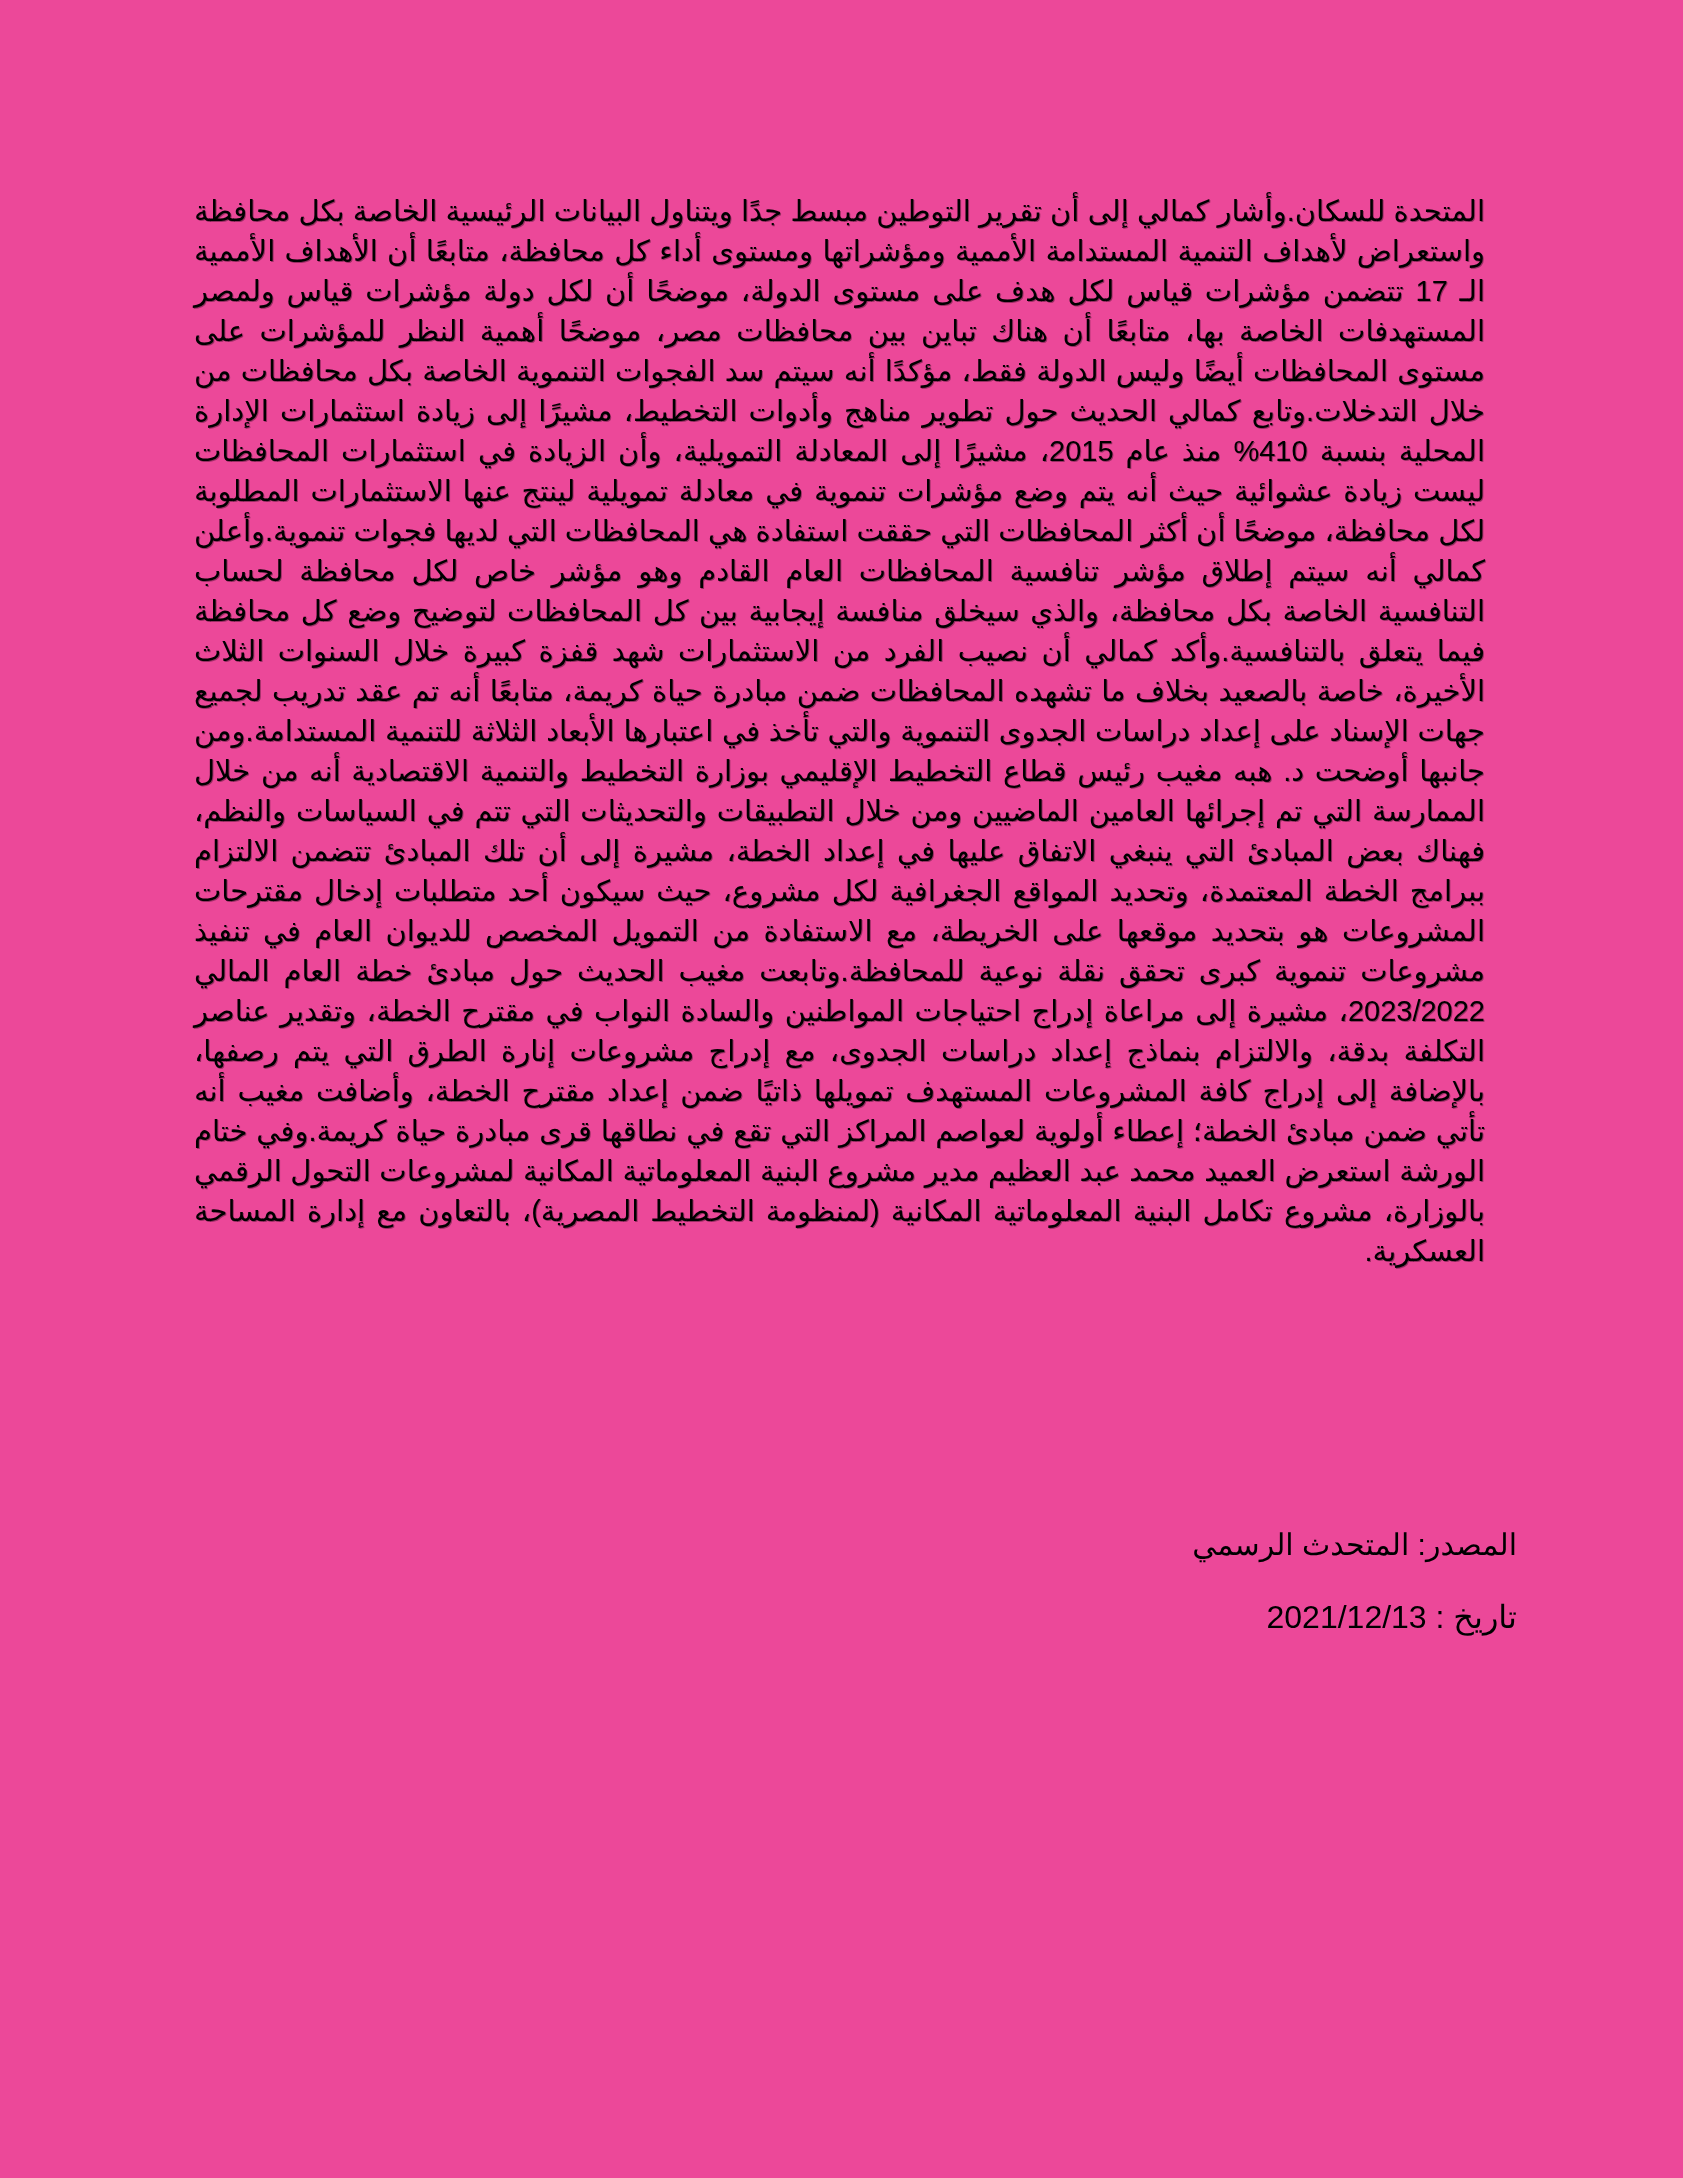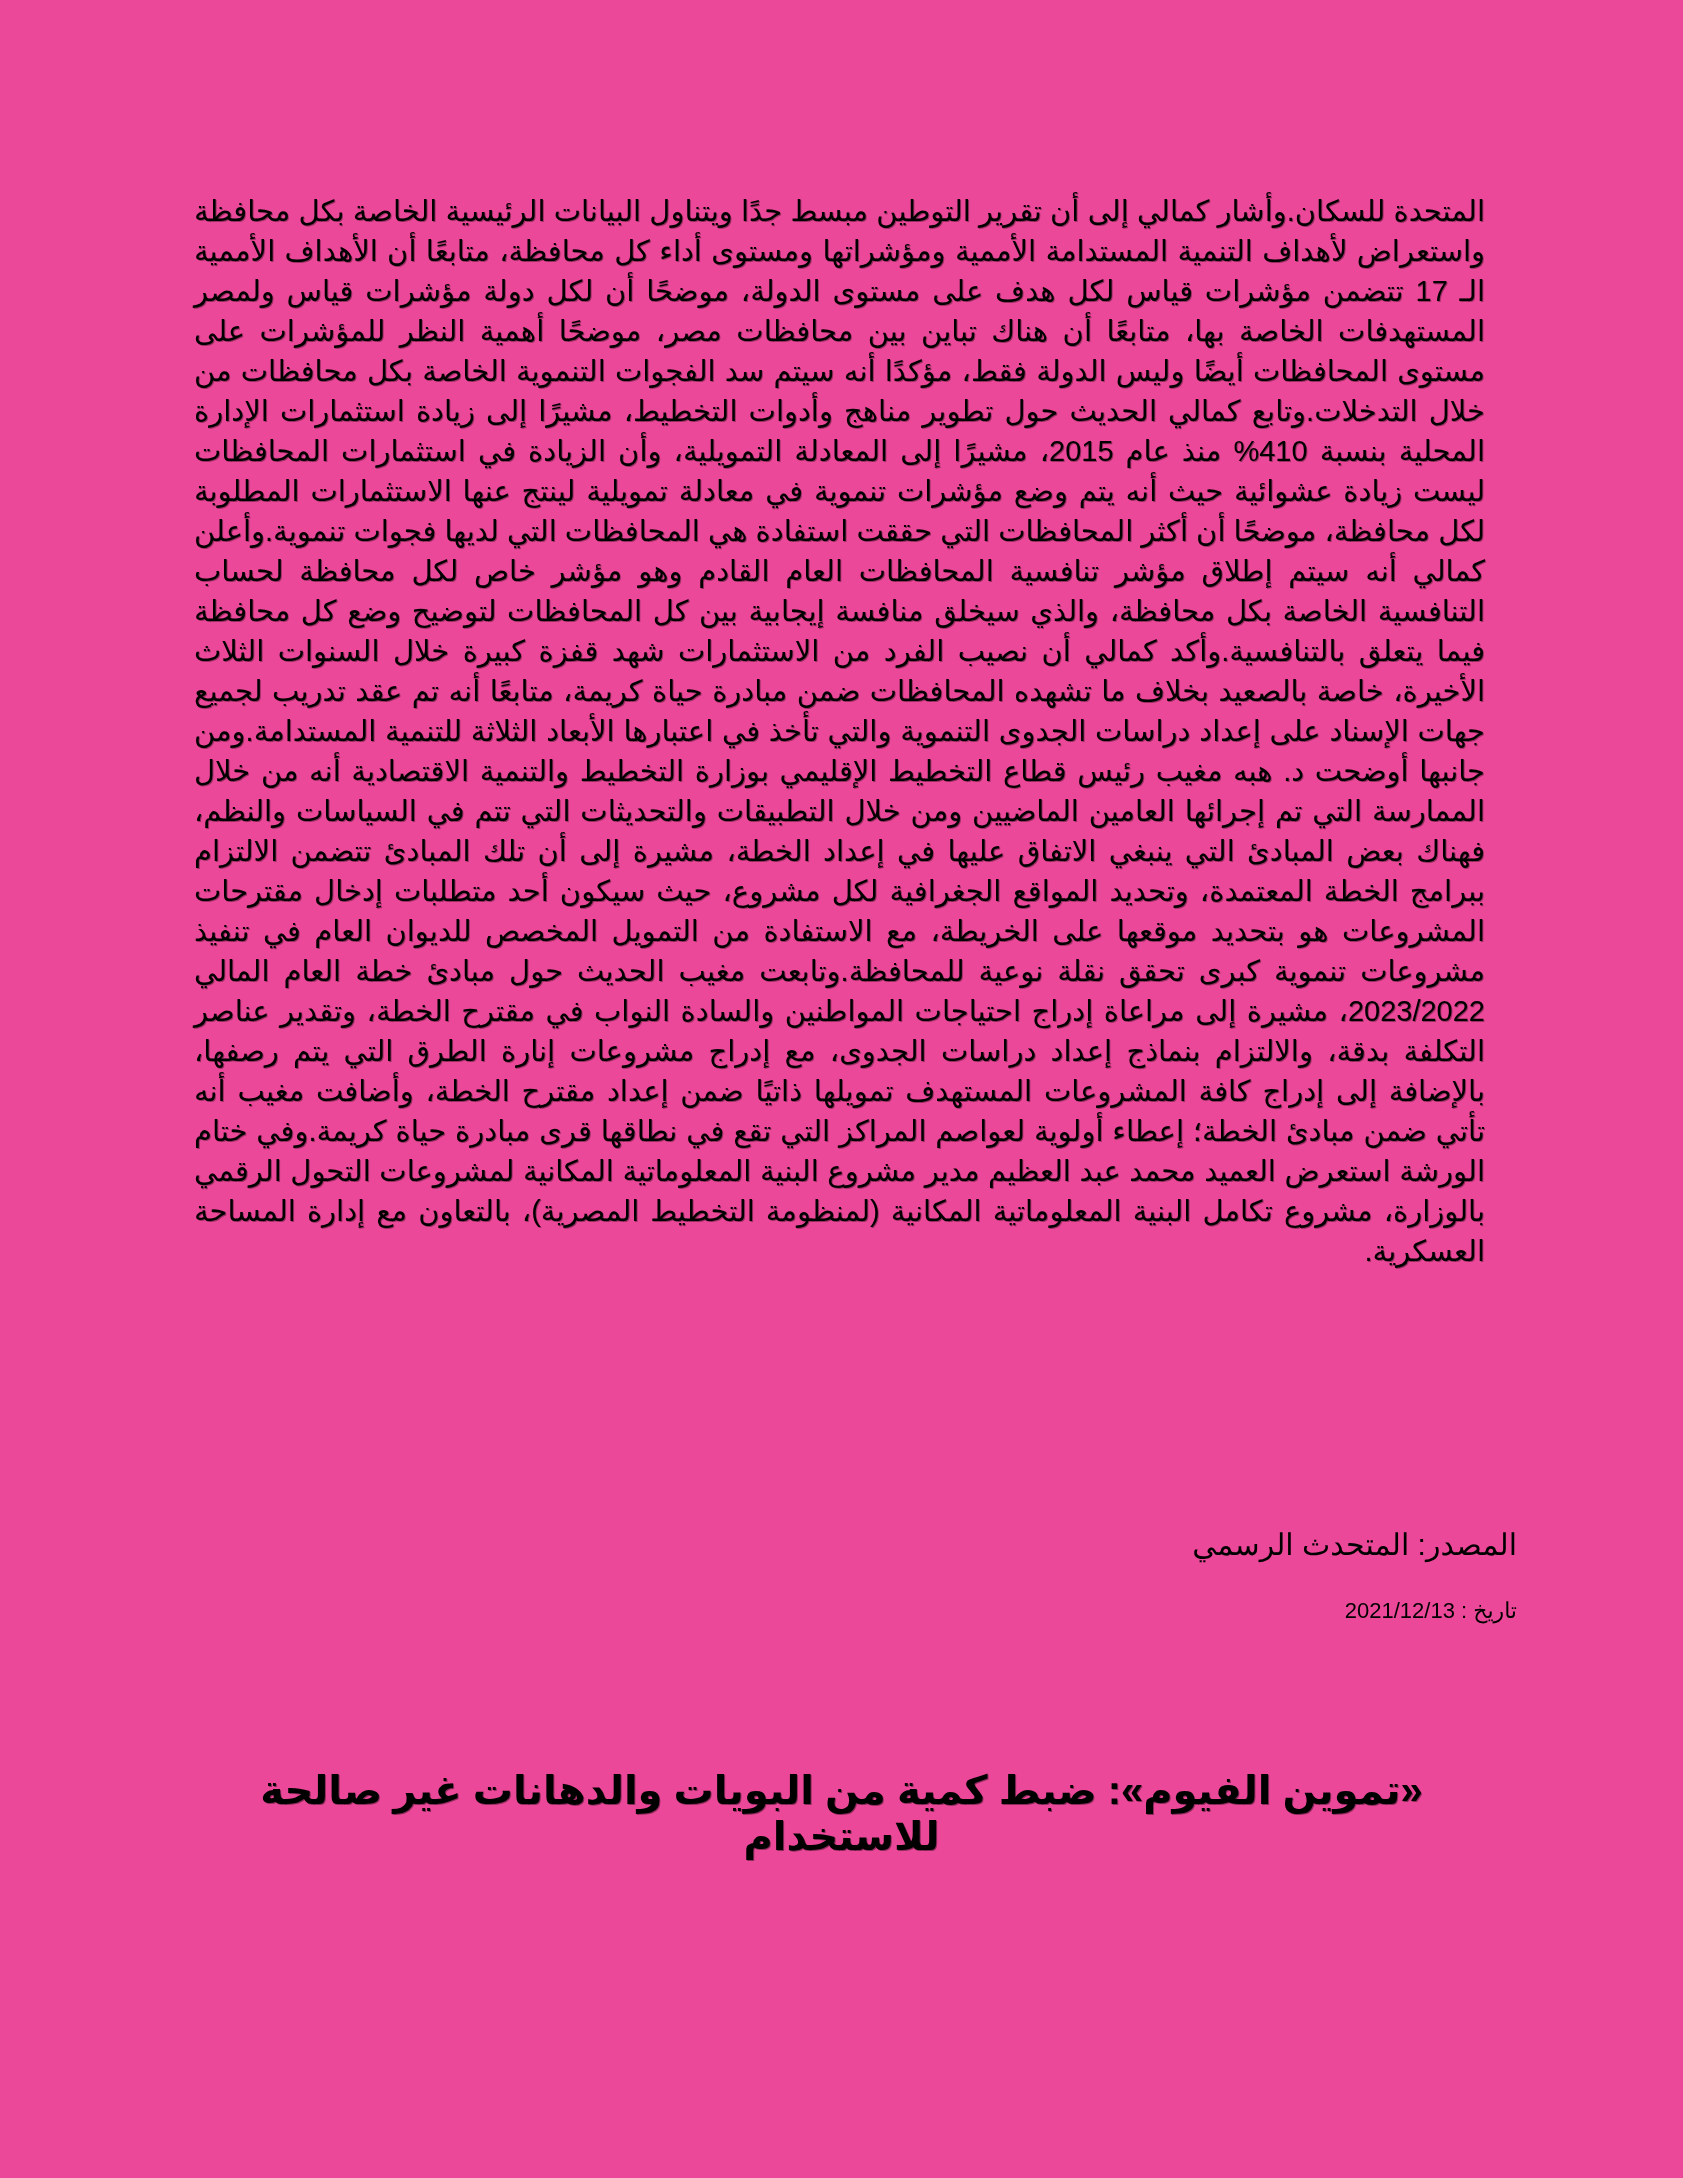--- a/index.html
+++ b/index.html
@@ -22,21 +22,21 @@
   .meta {
     position: absolute;
     right: 198px;
     direction: rtl;
     text-align: right;
     font-family: Liberation Sans, sans-serif;
     font-size: 30px;
     color: #000;
   }
   .meta.source { top: 1527px; }
-  .meta.date { top: 1598px; font-size: 22px; }
+  .meta.date { top: 1598px; font-size: 32px; }
   .headline {
     position: absolute;
     left: 198px;
     width: 1287px;
     top: 1767px;
     direction: rtl;
     text-align: center;
     font-family: "Liberation Sans", "DejaVu Sans", sans-serif;
     font-weight: bold;
     font-size: 40px;
@@ -44,15 +44,14 @@
     text-shadow: 1px 1px 0 rgba(0,0,0,0.4);
   }
 </style>
 </head>
 <body>
 
 <div class="page">
   <p class="body-text" style="margin:0;">المتحدة للسكان.وأشار كمالي إلى أن تقرير التوطين مبسط جدًا ويتناول البيانات الرئيسية الخاصة بكل محافظة واستعراض لأهداف التنمية المستدامة الأممية ومؤشراتها ومستوى أداء كل محافظة، متابعًا أن الأهداف الأممية الـ 17 تتضمن مؤشرات قياس لكل هدف على مستوى الدولة، موضحًا أن لكل دولة مؤشرات قياس ولمصر المستهدفات الخاصة بها، متابعًا أن هناك تباين بين محافظات مصر، موضحًا أهمية النظر للمؤشرات على مستوى المحافظات أيضًا وليس الدولة فقط، مؤكدًا أنه سيتم سد الفجوات التنموية الخاصة بكل محافظات من خلال التدخلات.وتابع كمالي الحديث حول تطوير مناهج وأدوات التخطيط، مشيرًا إلى زيادة استثمارات الإدارة المحلية بنسبة 410% منذ عام 2015، مشيرًا إلى المعادلة التمويلية، وأن الزيادة في استثمارات المحافظات ليست زيادة عشوائية حيث أنه يتم وضع مؤشرات تنموية في معادلة تمويلية لينتج عنها الاستثمارات المطلوبة لكل محافظة، موضحًا أن أكثر المحافظات التي حققت استفادة هي المحافظات التي لديها فجوات تنموية.وأعلن كمالي أنه سيتم إطلاق مؤشر تنافسية المحافظات العام القادم وهو مؤشر خاص لكل محافظة لحساب التنافسية الخاصة بكل محافظة، والذي سيخلق منافسة إيجابية بين كل المحافظات لتوضيح وضع كل محافظة فيما يتعلق بالتنافسية.وأكد كمالي أن نصيب الفرد من الاستثمارات شهد قفزة كبيرة خلال السنوات الثلاث الأخيرة، خاصة بالصعيد بخلاف ما تشهده المحافظات ضمن مبادرة حياة كريمة، متابعًا أنه تم عقد تدريب لجميع جهات الإسناد على إعداد دراسات الجدوى التنموية والتي تأخذ في اعتبارها الأبعاد الثلاثة للتنمية المستدامة.ومن جانبها أوضحت د. هبه مغيب رئيس قطاع التخطيط الإقليمي بوزارة التخطيط والتنمية الاقتصادية أنه من خلال الممارسة التي تم إجرائها العامين الماضيين ومن خلال التطبيقات والتحديثات التي تتم في السياسات والنظم، فهناك بعض المبادئ التي ينبغي الاتفاق عليها في إعداد الخطة، مشيرة إلى أن تلك المبادئ تتضمن الالتزام ببرامج الخطة المعتمدة، وتحديد المواقع الجغرافية لكل مشروع، حيث سيكون أحد متطلبات إدخال مقترحات المشروعات هو بتحديد موقعها على الخريطة، مع الاستفادة من التمويل المخصص للديوان العام في تنفيذ مشروعات تنموية كبرى تحقق نقلة نوعية للمحافظة.وتابعت مغيب الحديث حول مبادئ خطة العام المالي 2023/2022، مشيرة إلى مراعاة إدراج احتياجات المواطنين والسادة النواب في مقترح الخطة، وتقدير عناصر التكلفة بدقة، والالتزام بنماذج إعداد دراسات الجدوى، مع إدراج مشروعات إنارة الطرق التي يتم رصفها، بالإضافة إلى إدراج كافة المشروعات المستهدف تمويلها ذاتيًا ضمن إعداد مقترح الخطة، وأضافت مغيب أنه تأتي ضمن مبادئ الخطة؛ إعطاء أولوية لعواصم المراكز التي تقع في نطاقها قرى مبادرة حياة كريمة.وفي ختام الورشة استعرض العميد محمد عبد العظيم مدير مشروع البنية المعلوماتية المكانية لمشروعات التحول الرقمي بالوزارة، مشروع تكامل البنية المعلوماتية المكانية (لمنظومة التخطيط المصرية)، بالتعاون مع إدارة المساحة العسكرية.</p>
   <div class="meta source">المصدر: المتحدث الرسمي</div>
   <div class="meta date">تاريخ : 2021/12/13</div>
-  <h2 class="headline" style="margin:0;">«تموين الفيوم»: ضبط كمية من البويات والدهانات غير صالحة للاستخدام</h2>
 </div>
 
 
 </body></html>

